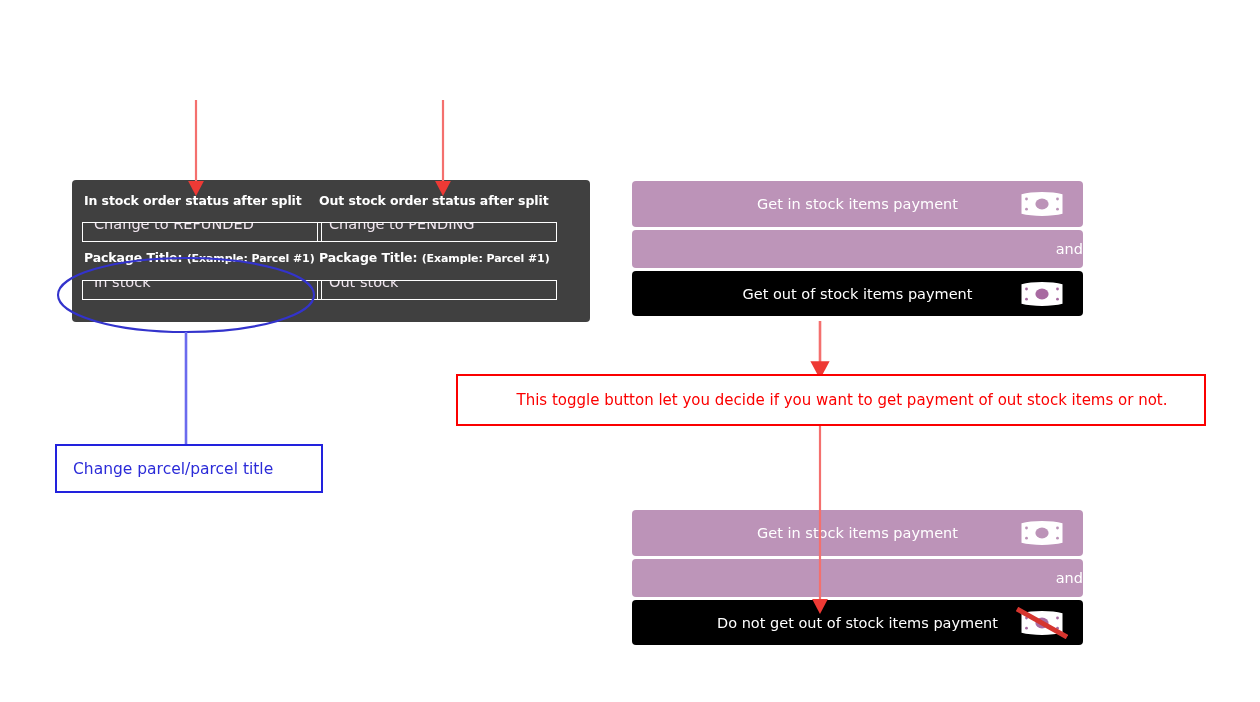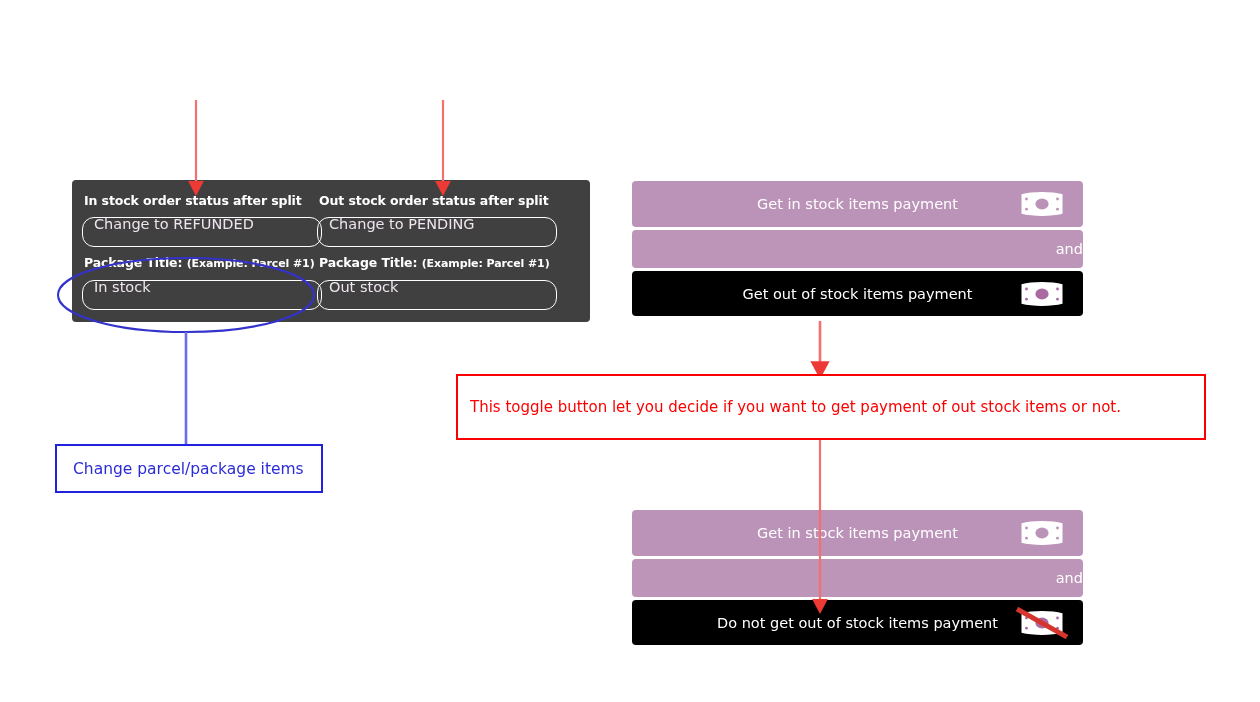--- a/index.html
+++ b/index.html
@@ -50,23 +50,23 @@
     white-space: nowrap;
     letter-spacing: -0.1px;
   }
   .field-label .sub {
     font-size: 11px;
     font-weight: bold;
   }
   .text-field {
     box-sizing: border-box;
     width: 240px;
-    height: 30px;
+    height: 20px;
     border: 1px solid #ffffff;
-    border-radius: 12px;
+    border-radius: 0;
     background: transparent;
     color: #efe5ee;
     font-size: 14.5px;
     font-family: "DejaVu Sans", sans-serif;
     line-height: 28px;
     padding: 0 0 16px 11px;
     outline: none;
     margin-bottom: 9px;
   }
   .text-field::placeholder { color: #efe5ee; opacity: 1; }
@@ -130,22 +130,23 @@
 
   #anno-status {
     left: 96px; top: 43px;
     width: 473px; height: 57px;
     padding-left: 18px;
   }
   #anno-status span { font-size: 15.5px; }
 
   #anno-toggle {
     left: 456px; top: 374px;
-    width: 750px; height: 66px;
-    padding-left: 12px;
+    width: 750px; height: 52px;
+    padding-left: 22px;
+    justify-content: center;
   }
   #anno-toggle span { font-size: 15px; }
 
   #anno-parcel {
     left: 55px; top: 444px;
     width: 268px; height: 49px;
     padding-left: 16px;
   }
   #anno-parcel span { font-size: 15.5px; }
 
@@ -271,16 +272,16 @@
 
     <line x1="186" y1="332" x2="186" y2="444" stroke="#6b6bee" stroke-width="2.6"></line>
   </svg>
 
 
   <div class="anno red" id="anno-toggle">
     <span>This toggle button let you decide if you want to get payment of out stock items or not.</span>
   </div>
 
   <div class="anno blue" id="anno-parcel">
-    <span>Change parcel/package items</span>
+    <span>Change parcel/parcel title</span>
   </div>
 
 </div>
 
 </body></html>

